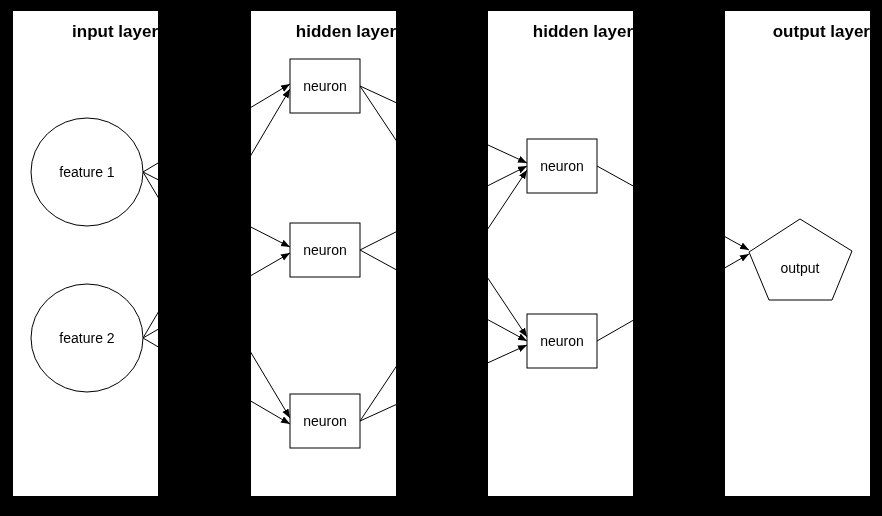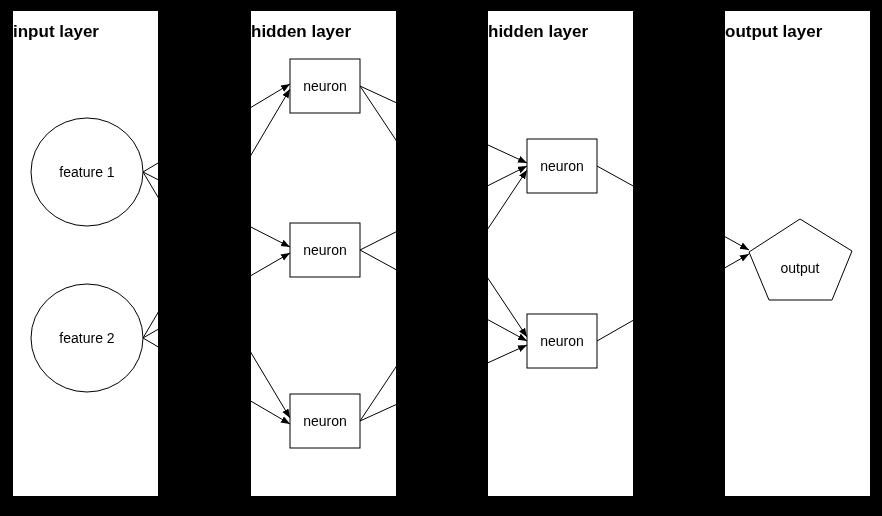--- a/index.html
+++ b/index.html
@@ -11,21 +11,21 @@
     font-family: "Liberation Sans", sans-serif;
   }
   .panel {
     position: absolute;
     top: 11px;
     width: 145px;
     height: 485px;
     background: #ffffff;
   }
   .panel-title {
-    text-align: left;
+    text-align: right;
     padding-top: 11px;
     font-size: 17px;
     font-weight: bold;
     color: #000000;
     letter-spacing: 0px;
   }
   #panel-input   { left: 13px; }
   #panel-hidden1 { left: 251px; }
   #panel-hidden2 { left: 488px; }
   #panel-output  { left: 725px; }

